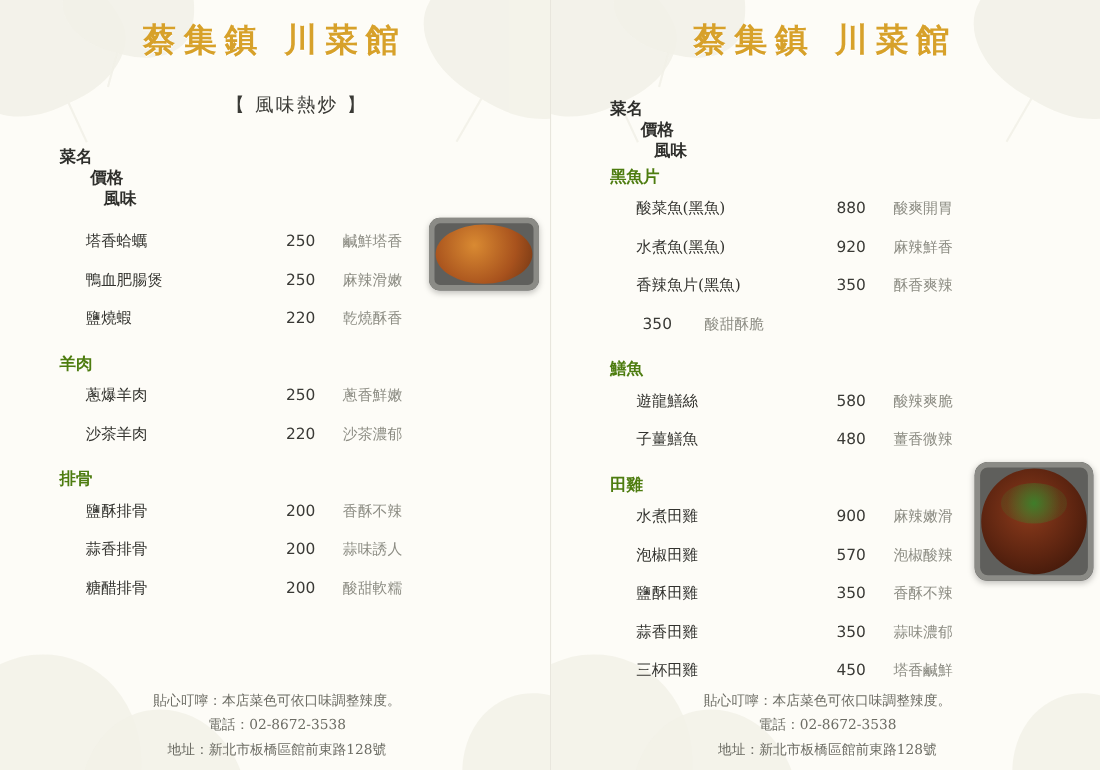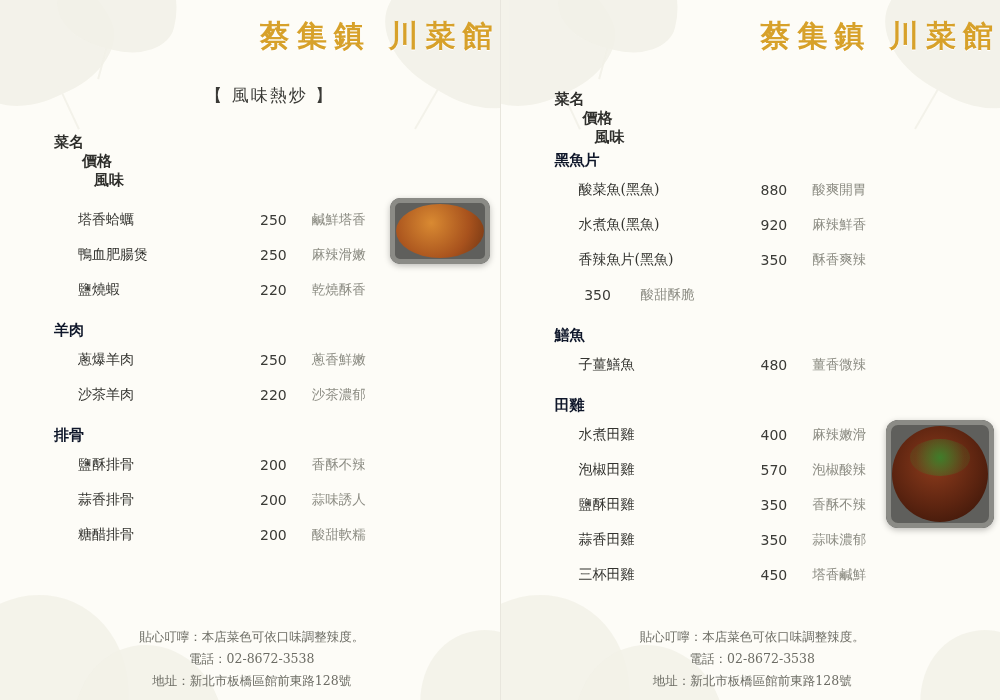--- a/index.html
+++ b/index.html
@@ -49,21 +49,21 @@
     width: 2px;
     height: 36%;
     background: #f2f1e8;
     left: 50%;
     bottom: -30%;
     transform: translateX(-50%);
   }
 
   .brand {
     position: relative;
-    text-align: right;
+    text-align: center;
     padding-top: 16px;
     height: 48px;
     z-index: 3;
   }
   .brand-text {
     display: inline-block;
     font-family: "DejaVu Serif", "Liberation Serif", serif;
     font-size: 30px;
     letter-spacing: 7px;
     color: #d7a12a;
@@ -99,21 +99,21 @@
   .col-flav  { width: 110px; text-align: center; }
 
   .rows {
     position: relative;
     z-index: 3;
     margin: 0 54px;
   }
   .group-label {
     font-size: 15px;
     font-weight: bold;
-    color: #0f172a;
+    color: #4d7c0f;
     font-family: Liberation Sans, sans-serif;
     margin-top: 14px;
     margin-bottom: 2px;
   }
   .group-label.tight { margin-top: 4px; }
   .row {
     display: flex;
     align-items: center;
     height: 35px;
     font-size: 14px;
@@ -320,29 +320,34 @@
         <div class="price">350</div>
         <div class="flavor">酥香爽辣</div>
       </div>
       <div class="row">
         <div class="price">350</div>
         <div class="flavor">酸甜酥脆</div>
       </div>
 
       <div class="group-label">鱔魚</div>
       <div class="row">
+        <div class="name">遊龍鱔絲</div>
+        <div class="price">580</div>
+        <div class="flavor">酸辣爽脆</div>
+      </div>
+      <div class="row">
         <div class="name">子薑鱔魚</div>
         <div class="price">480</div>
         <div class="flavor">薑香微辣</div>
       </div>
 
       <div class="group-label">田雞</div>
       <div class="row">
         <div class="name">水煮田雞</div>
-        <div class="price">400</div>
+        <div class="price">900</div>
         <div class="flavor">麻辣嫩滑</div>
       </div>
       <div class="row">
         <div class="name">泡椒田雞</div>
         <div class="price">570</div>
         <div class="flavor">泡椒酸辣</div>
       </div>
       <div class="row">
         <div class="name">鹽酥田雞</div>
         <div class="price">350</div>

